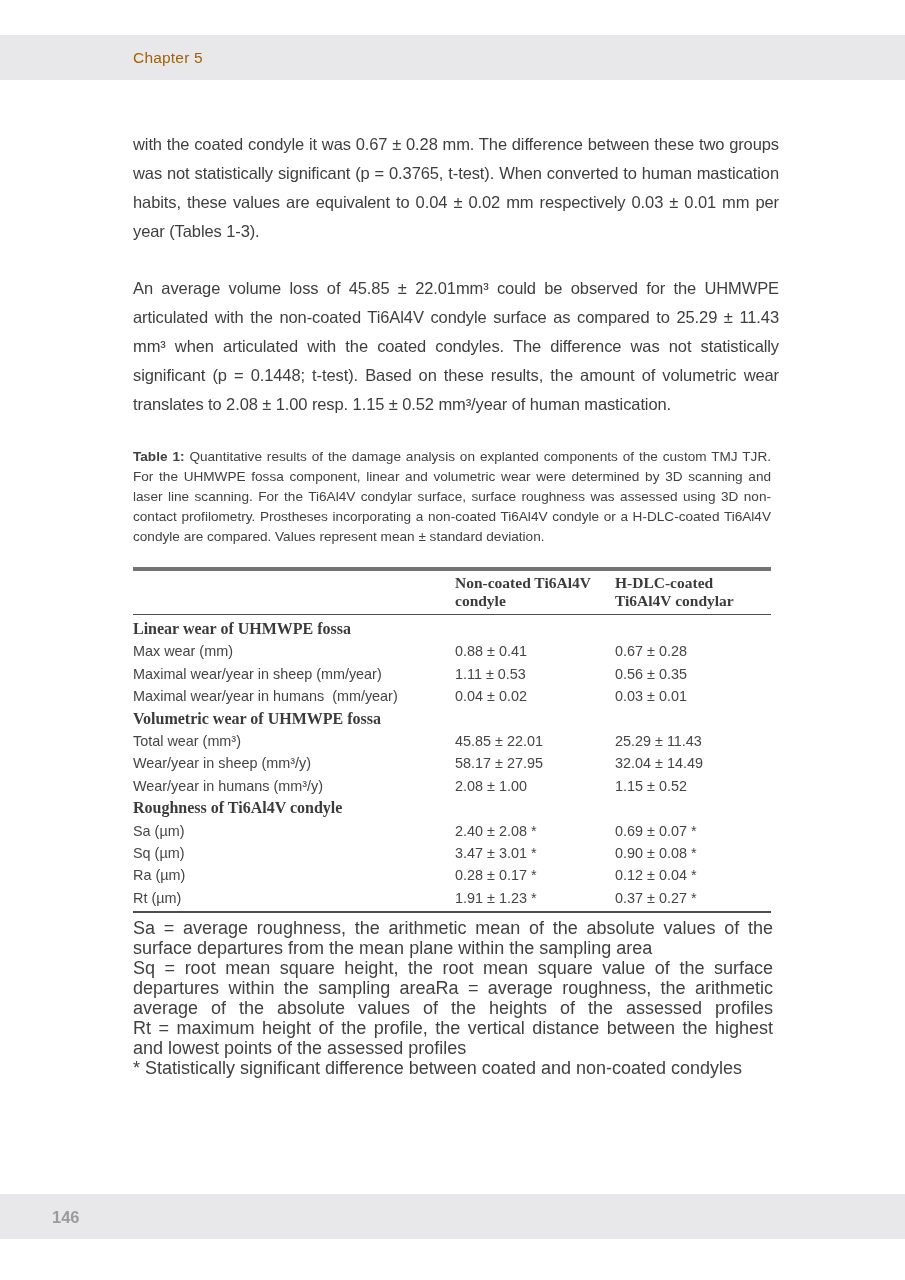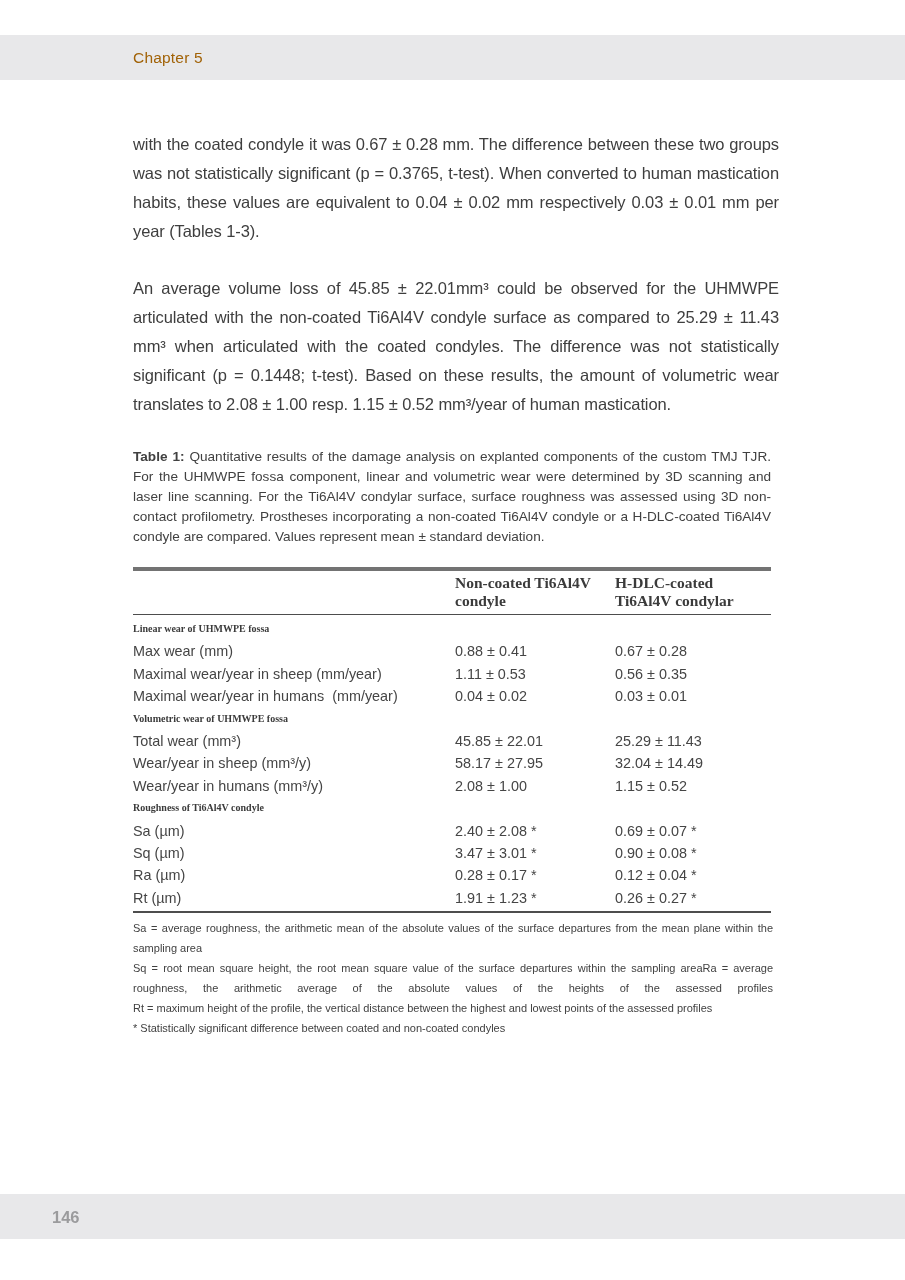--- a/index.html
+++ b/index.html
@@ -72,27 +72,27 @@
     vertical-align: top;
     padding: 0 6px 0 0;
     white-space: nowrap;
     overflow: hidden;
   }
   table.results tbody tr:first-child td { padding-top: 3px; }
   table.results tbody tr:last-child td { padding-bottom: 2px; }
   table.results tr.section td {
     font-family: "Liberation Serif", "DejaVu Serif", serif;
     font-weight: bold;
-    font-size: 10px;
+    font-size: 16px;
     color: #3b3b3b;
   }
   .footnotes {
     margin-top: 5px;
     width: 640px;
-    font-size: 11px; line-height: 20px;
+    font-size: 18px; line-height: 20px;
     color: #414141;
   }
   .footnotes p { margin: 0; text-align: justify; }
   .footnotes p.justify-all { text-align: justify; text-align-last: justify; }
 </style>
 </head>
 <body>
 
 <div>
 
@@ -171,21 +171,21 @@
           <td>0.90 ± 0.08 *</td>
         </tr>
         <tr>
           <td>Ra (µm)</td>
           <td>0.28 ± 0.17 *</td>
           <td>0.12 ± 0.04 *</td>
         </tr>
         <tr>
           <td>Rt (µm)</td>
           <td>1.91 ± 1.23 *</td>
-          <td>0.26 ± 0.27 *</td>
+          <td>0.37 ± 0.27 *</td>
         </tr>
       </tbody>
     </table>
 
     <div class="footnotes">
       <p>Sa = average roughness, the arithmetic mean of the absolute values of the surface departures from the mean plane within the sampling area</p>
       <p class="justify-all">Sq = root mean square height, the root mean square value of the surface departures within the sampling areaRa = average roughness, the arithmetic average of the absolute values of the heights of the assessed profiles</p>
       <p>Rt = maximum height of the profile, the vertical distance between the highest and lowest points of the assessed profiles</p>
       <p>* Statistically significant difference between coated and non-coated condyles</p>
     </div>

